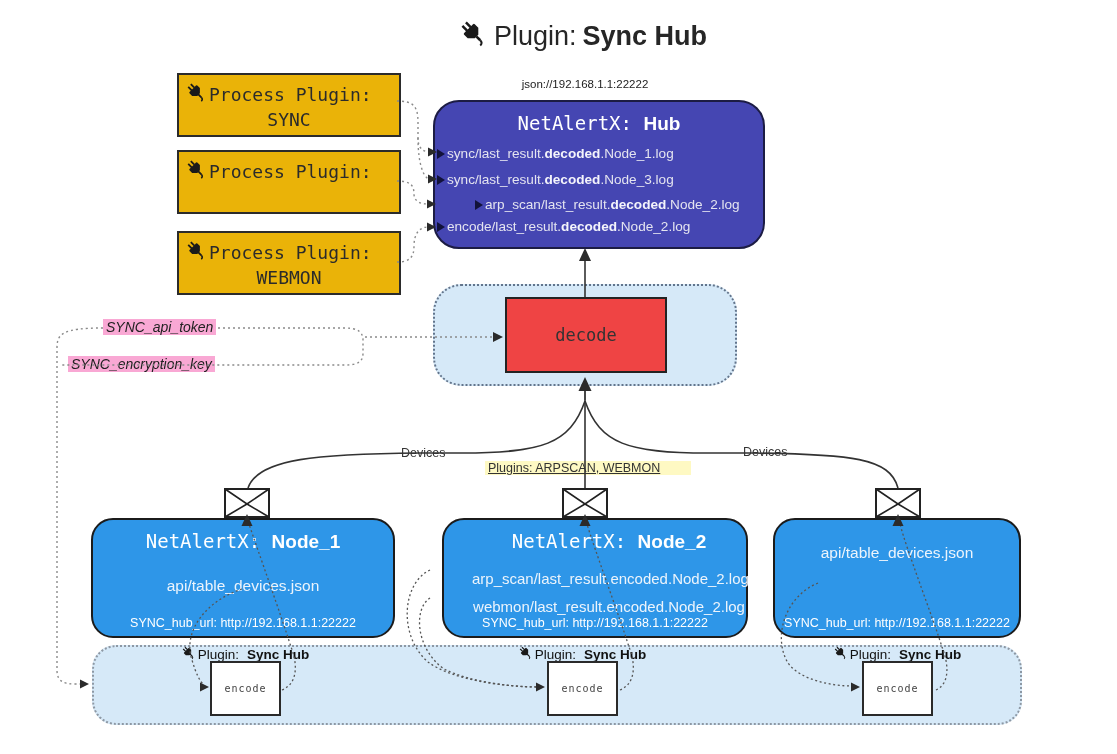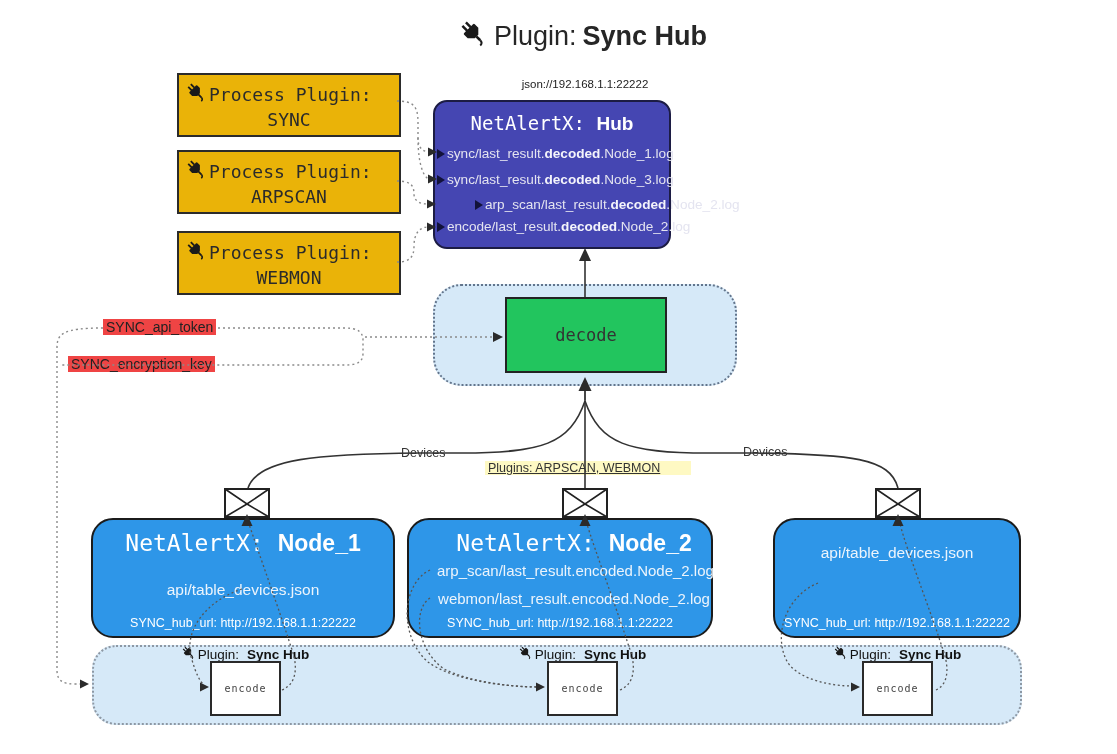--- a/index.html
+++ b/index.html
@@ -15,61 +15,61 @@
   #main-title .bold{font-weight:bold;}
 
   
   .pbox{left:177px;width:220px;height:60px;background:#eab308;border:2px solid #2b2b2b;
         color:#2b2b2b;font-size:18px;}
   .pbox .row1{display:flex;align-items:center;gap:2px;padding:6px 0 0 6px;}
   .pbox .row2{text-align:center;margin-top:2px;}
 
   
   #hub-url{top:78px;left:485px;width:200px;font-size:11.5px;color:#222;text-align:center;}
-  #hub-box{top:100px;left:433px;width:238px;height:149px;background:#4546b2;
-           border:2px solid #1c1c44;border-radius:14px;box-sizing:border-box;color:#fff;}
+  #hub-box{top:100px;left:433px;width:332px;height:149px;background:#4546b2;
+           border:2px solid #1c1c44;border-radius:26px;box-sizing:border-box;color:#fff;}
   #hub-box .hub-title{margin-top:10px;text-align:center;font-size:19px;}
   #hub-box .hub-title b{font-family:"Liberation Sans",sans-serif;font-weight:bold;}
   .hub-line{position:absolute;left:2px;display:flex;align-items:center;
             font-size:13.6px;color:#e4e4f0;white-space:nowrap;}
   .hub-line .tri{width:0;height:0;border-left:8px solid #12123a;border-top:5px solid transparent;
                  border-bottom:5px solid transparent;margin-right:2px;}
   .hub-line b{color:#f4f4fb;}
 
   
   #decode-panel{top:284px;left:433px;width:304px;height:102px;background:#d6e9f8;
                 border:2px dotted #63758c;border-radius:28px;box-sizing:border-box;}
-  #decode-box{top:297px;left:505px;width:162px;height:76px;background:#22c55e;
+  #decode-box{top:297px;left:505px;width:162px;height:76px;background:#ef4444;
               border:2px solid #232323;box-sizing:border-box;display:flex;align-items:center;
               justify-content:center;font-size:17px;color:#333;}
 
   
-  .tok{font-size:14px;color:#222;background:#ef4444;padding:0 3px;white-space:nowrap;}
+  .tok{font-size:14px;color:#222;background:#f9a8d4;padding:0 3px;white-space:nowrap;font-style:italic;}
   #tok-api{top:319px;left:103px;}
   #tok-key{top:356px;left:68px;}
 
   
   .edge-label{font-size:12.5px;color:#333;background:#fff;padding:0 3px;white-space:nowrap;}
   #edge-left{top:446px;left:398px;}
   #edge-center{top:461px;left:485px;width:200px;text-align:left;background:#fef9c3;text-decoration:underline;}
   #edge-right{top:445px;left:740px;}
 
   
   .node{background:#2e96e8;border:2px solid #1b1b1b;border-radius:22px;box-sizing:border-box;
         top:518px;height:120px;color:#fff;z-index:2;}
-  .node .ntitle{margin-top:10px;text-align:center;font-size:23px;white-space:nowrap;}
+  .node .ntitle{margin-top:10px;text-align:center;font-size:19px;white-space:nowrap;}
   .node .ntitle b{font-family:"Liberation Sans",sans-serif;font-weight:bold;}
   .node .nfile{text-align:center;color:#ecf4fc;font-size:15.5px;white-space:nowrap;}
   .node .nurl{position:absolute;bottom:6px;left:0;right:0;text-align:center;
               font-size:12.5px;color:#fff;white-space:nowrap;}
   #node1{left:91px;width:304px;}
-  #node2{left:407px;width:306px;padding-left:28px;}
+  #node2{left:442px;width:306px;padding-left:28px;}
   #node3{left:773px;width:248px;}
   #node1 .nfile{margin-top:24px;}
-  #node2 .nfile{line-height:28px;font-size:15px;}
+  #node2 .nfile{margin-top:12px;line-height:28px;font-size:15px;}
   #node3 .nfile{margin-top:24px;}
 
   
   .envelope{width:46px;height:30px;z-index:3;top:488px;}
   .envelope svg{display:block;}
 
   
   #encode-panel{top:645px;left:92px;width:930px;height:80px;background:#d6e9f8;
                 border:2px dotted #8d98a4;border-radius:24px;box-sizing:border-box;z-index:1;}
   .enc-label{top:645px;width:200px;display:flex;align-items:center;justify-content:center;
@@ -122,21 +122,20 @@
       <span class="plug-icon">
         <svg width="22" height="22" viewBox="0 0 24 24">
             <g transform="rotate(-45 12 12)" fill="#1a1a1a">
           <path d="M9 2h2v5H9zM13 2h2v5h-2zM7 7h10a1 1 0 0 1 1 1v4l-4 4h-4l-4-4V8a1 1 0 0 1 1-1zM11 16h2v4.2h-2z"></path>
           <path d="M12 20.2c0 2.4-1.4 3-3 3" stroke="#1a1a1a" stroke-width="1.6" fill="none"></path>
         </g>
           </svg>
       </span>
       <span>Process Plugin:</span>
     </div>
-    <div class="row2">ARPSCAN</div>
   </div>
 
   <div class="abs pbox mono" style="top:231px;">
     <div class="row1">
       <span class="plug-icon">
         <svg width="22" height="22" viewBox="0 0 24 24">
             <g transform="rotate(-45 12 12)" fill="#1a1a1a">
           <path d="M9 2h2v5H9zM13 2h2v5h-2zM7 7h10a1 1 0 0 1 1 1v4l-4 4h-4l-4-4V8a1 1 0 0 1 1-1zM11 16h2v4.2h-2z"></path>
           <path d="M12 20.2c0 2.4-1.4 3-3 3" stroke="#1a1a1a" stroke-width="1.6" fill="none"></path>
         </g>

